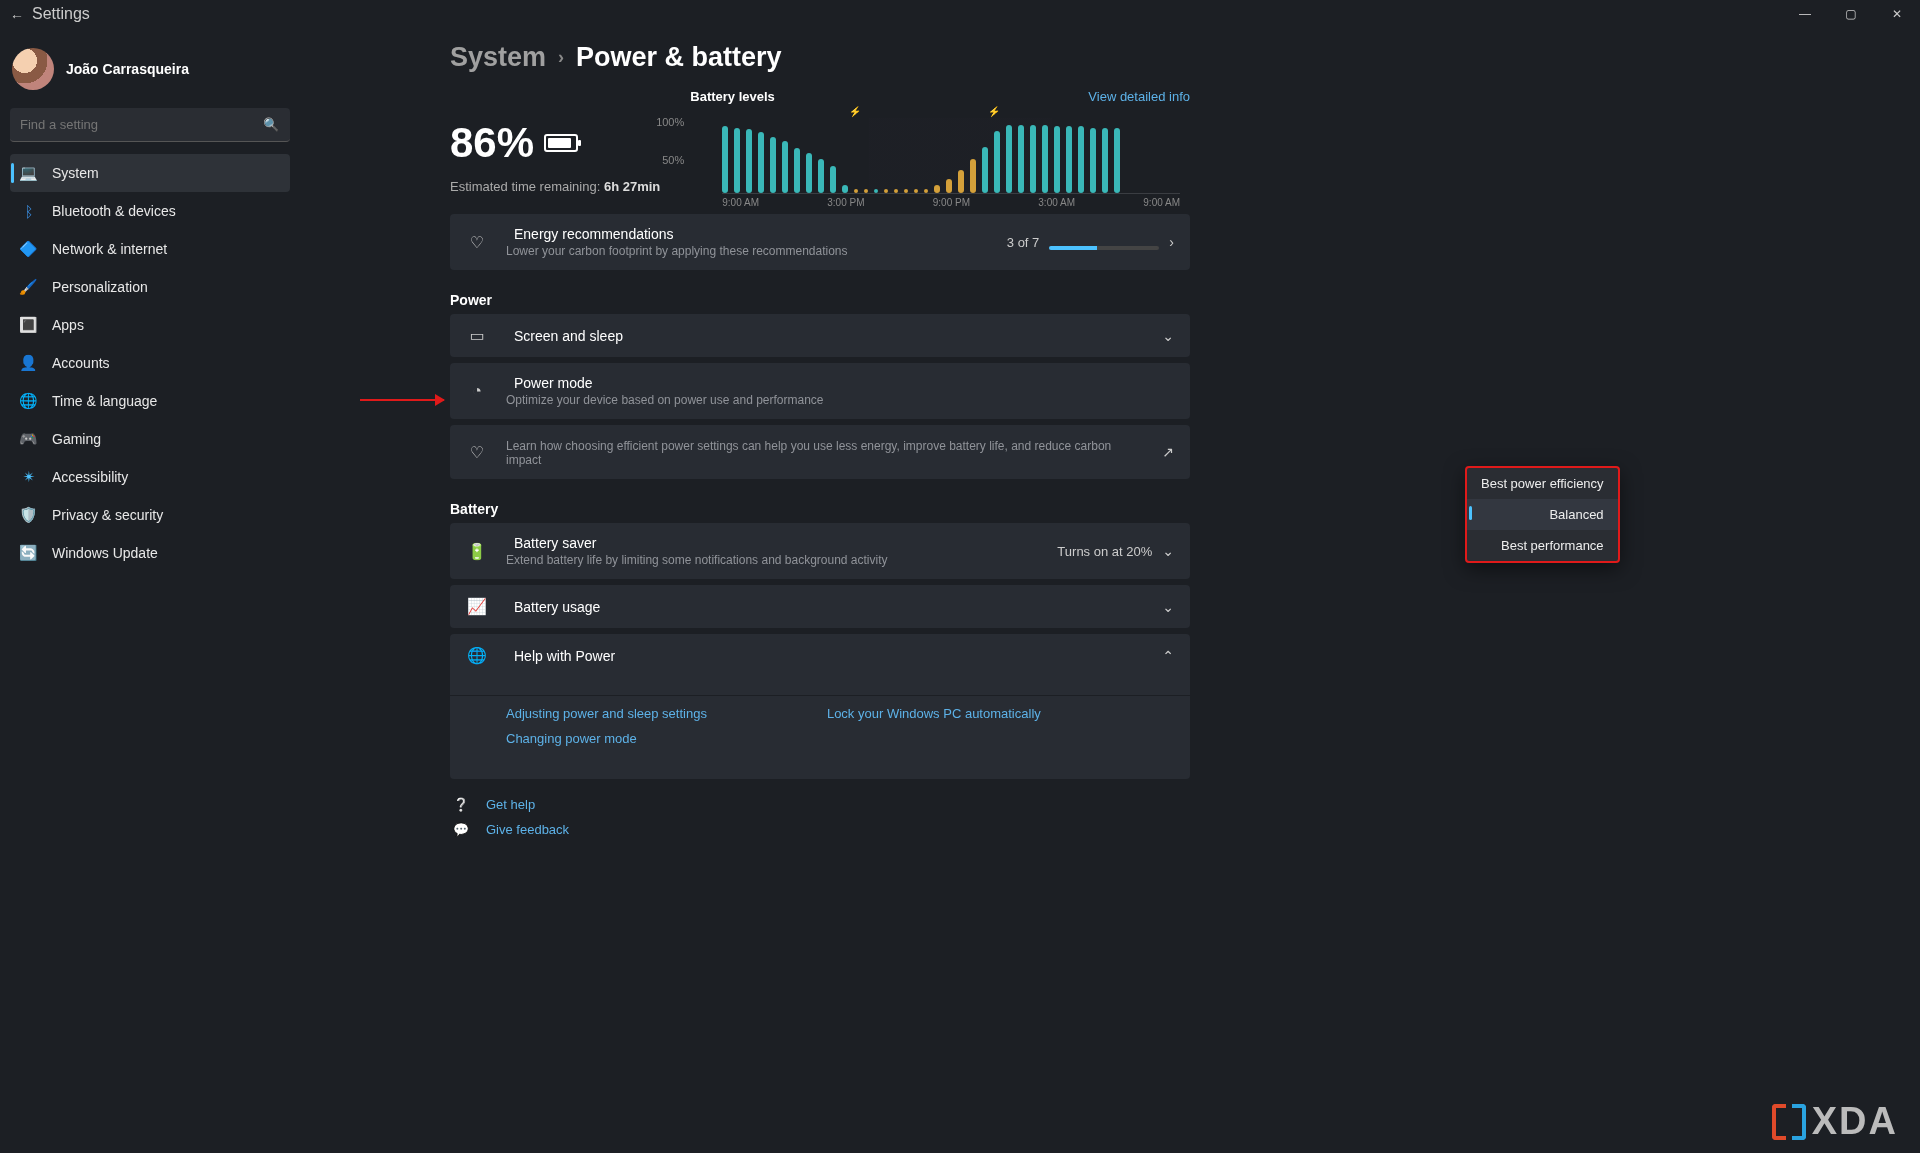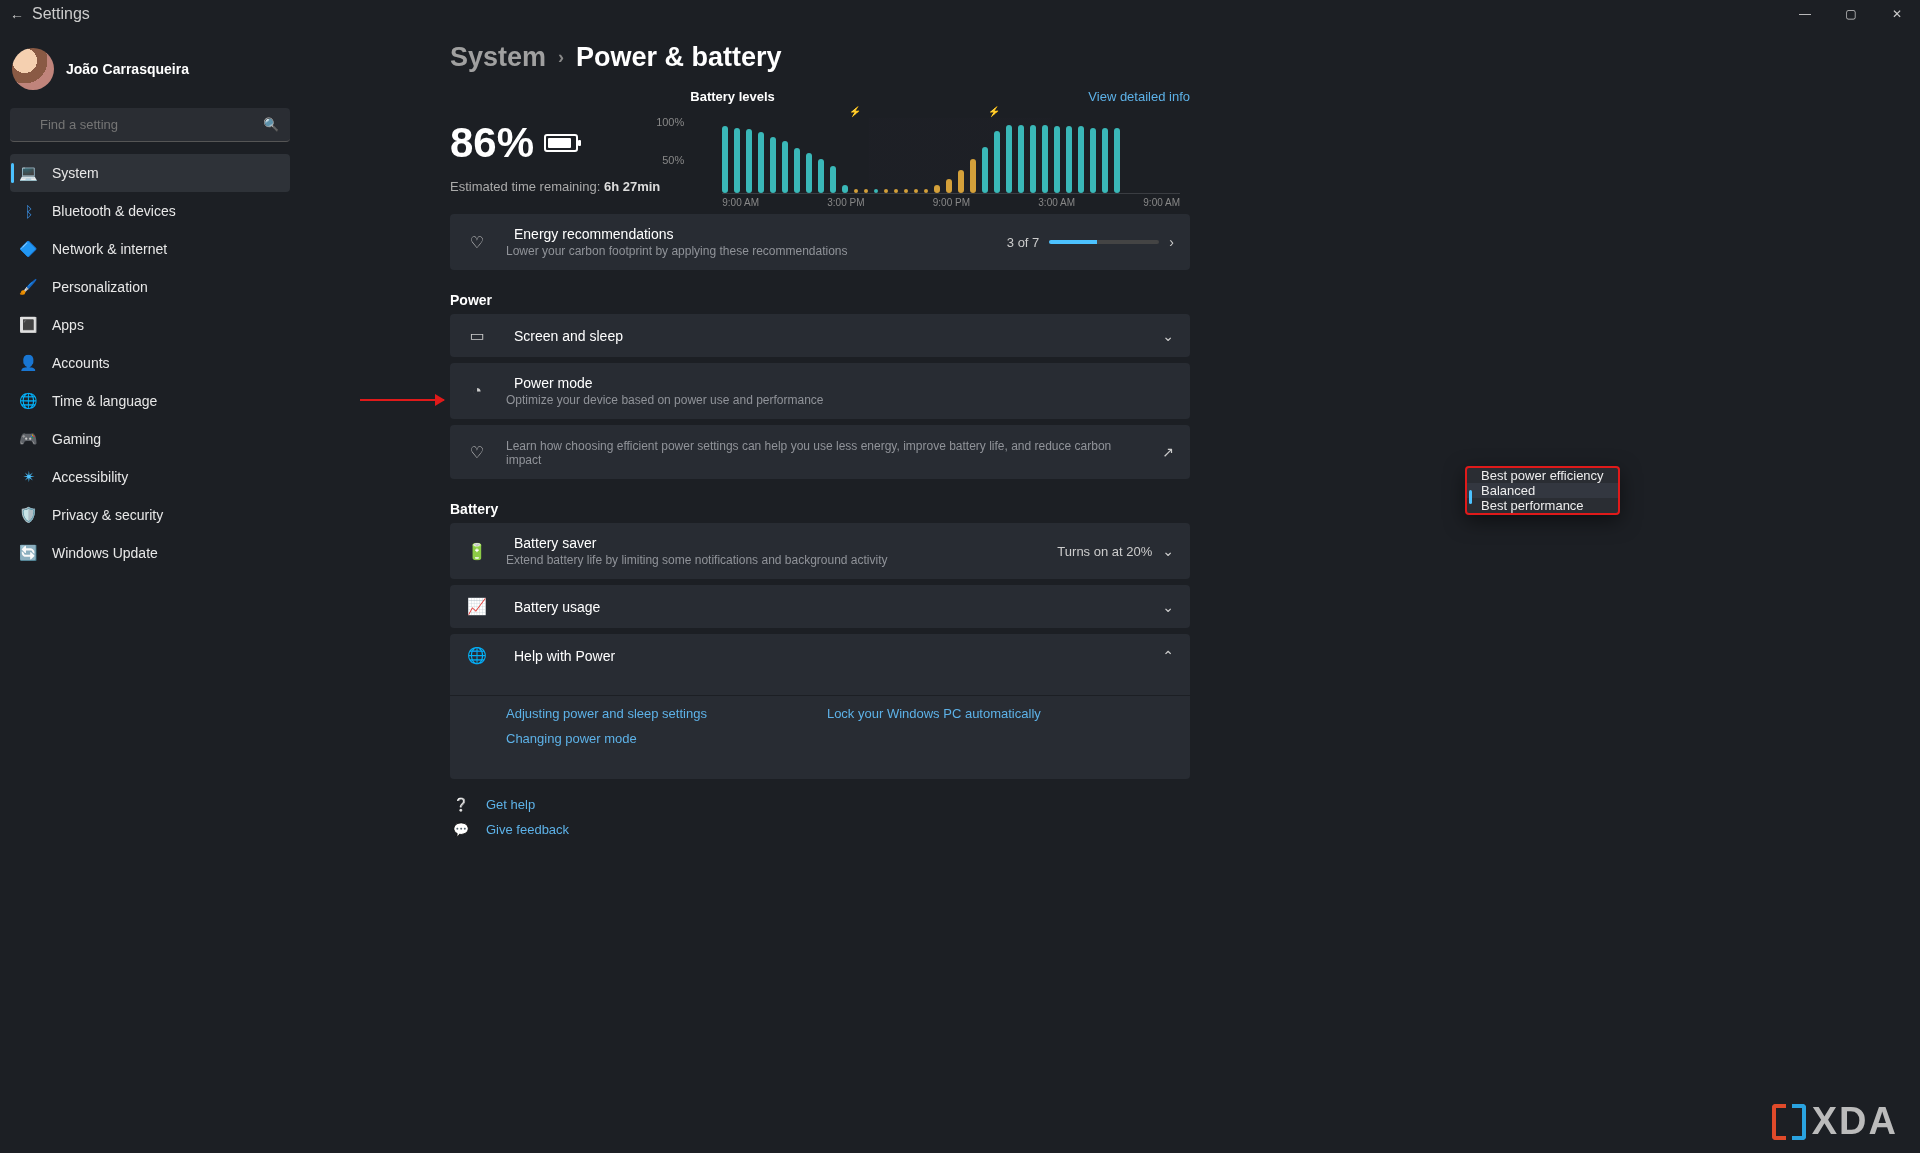--- a/index.html
+++ b/index.html
@@ -19,21 +19,21 @@
 
 .main-inner { width:740px; }
 
 
 .profile { display:flex; align-items:center; gap:12px; margin: 10px 0 18px 2px; }
 .avatar { width:42px; height:42px; border-radius:50%; background: radial-gradient(circle at 30% 30%, #f5d0b0 0 30%, #8a5a44 30% 55%, #c0847b 55% 100%); }
 .profile-name { font-size:14px; font-weight:600; }
 
 
 .search-box { height:34px; background:#2a2d33; border-radius:4px; display:flex; align-items:center; padding:0 10px; margin-bottom:12px; border-bottom:1px solid #555; }
-.search-box input { flex:1; background:transparent; border:none; outline:none; color:#ccc; font-size:13px;margin-left:20px; }
+.search-box input { flex:1; background:transparent; border:none; outline:none; color:#ccc; font-size:13px; }
 .search-icon { font-size:13px; color:#ccc; }
 
 
 .nav-item { height:38px; display:flex; align-items:center; border-radius:4px; padding:0 10px; cursor:pointer; font-size:14px; color:#e8e8e8; gap:14px; }
 .nav-item.selected { background:#2e3238; position:relative; }
 .nav-item.selected::before { content:""; position:absolute; left:1px; top:9px; width:3px; height:20px; background:#4cc2ff; border-radius:2px; }
 .nav-icon { width:18px; display:flex; justify-content:center; font-size:15px; }
 
 
 .breadcrumbs { display:flex; align-items:center; gap:12px; margin-bottom:16px; }
@@ -67,21 +67,21 @@
 .xlabels { position:absolute; left:32px; right:10px; bottom:0; display:flex; justify-content:space-between; font-size:10px; color:#888; }
 .marker { position:absolute; font-size:10px; color:#d4a03a; transform:translateX(-50%); }
 
 
 .card { background:#282c33; border-radius:4px; margin-top:6px; padding:12px 16px; display:flex; align-items:center; gap:18px; cursor:pointer; }
 .card:first-of-type{ margin-top:18px; }
 .card-icon { width:22px; font-size:16px; color:#ccc; display:flex; justify-content:center; }
 .card-body { flex:1; }
 .card-title { font-size:14px;margin-left:8px; }
 .card-sub { font-size:12px; color:#909399; margin-top:2px; }
-.card-right { display:flex; align-items:center; gap:10px; font-size:13px; color:#ccc; }
+.card-right { display:flex; align-items:flex-end; gap:10px; font-size:13px; color:#ccc; }
 .chev { font-size:14px; color:#ccc; }
 
 .section-title { margin-top:22px; font-size:14px; font-weight:600; }
 
 
 .mini-progress { width:110px; height:4px; background:#444; border-radius:2px; overflow:hidden; }
 .mini-progress-fill { height:100%; width:43%; background:#4cc2ff; }
 
 
 .card.expanded { flex-direction:column; align-items:stretch; padding:0; }
@@ -91,21 +91,21 @@
 .help-links a { color:#5db2e8; font-size:13px; text-decoration:none; cursor:pointer; }
 
 
 .footer-links { margin-top:18px; display:flex; flex-direction:column; gap:10px; }
 .footer-links .row { display:flex; align-items:center; gap:14px; font-size:13px; }
 .footer-links .row .icon-slot{ width:22px; text-align:center; color:#ccc; }
 .footer-links a{ color:#5db2e8; cursor:pointer; }
 
 
 .dropdown { position:absolute; border:2px solid #e01a1a; border-radius:4px; background:#2a2d33; box-shadow:0 6px 20px rgba(0,0,0,0.5); z-index:50; }
-.dropdown-item { padding:0 14px; font-size:13px; color:#eee; cursor:pointer; white-space:nowrap; }
+.dropdown-item { padding:8px 14px; font-size:13px; color:#eee; cursor:pointer; white-space:nowrap;text-align:right; }
 .dropdown-item.selected { background:#333740; position:relative; }
 .dropdown-item.selected::before { content:""; position:absolute; left:2px; top:7px; width:3px; height:14px; background:#4cc2ff; border-radius:2px; }
 
 
 .red-arrow { position:absolute; width:84px; height:2px; background:#e01a1a; top:355px; left:56px; }
 
 .arrow-head { position:absolute; right:-1px; top:-5px; width:0; height:0; border-left:10px solid #e01a1a; border-top:6px solid transparent; border-bottom:6px solid transparent; }
 
 
 .watermark { position:absolute; right:22px; bottom:10px; font-size:38px; font-weight:700; letter-spacing:2px; color:#bbb; display:flex; align-items:center; gap:6px; }

